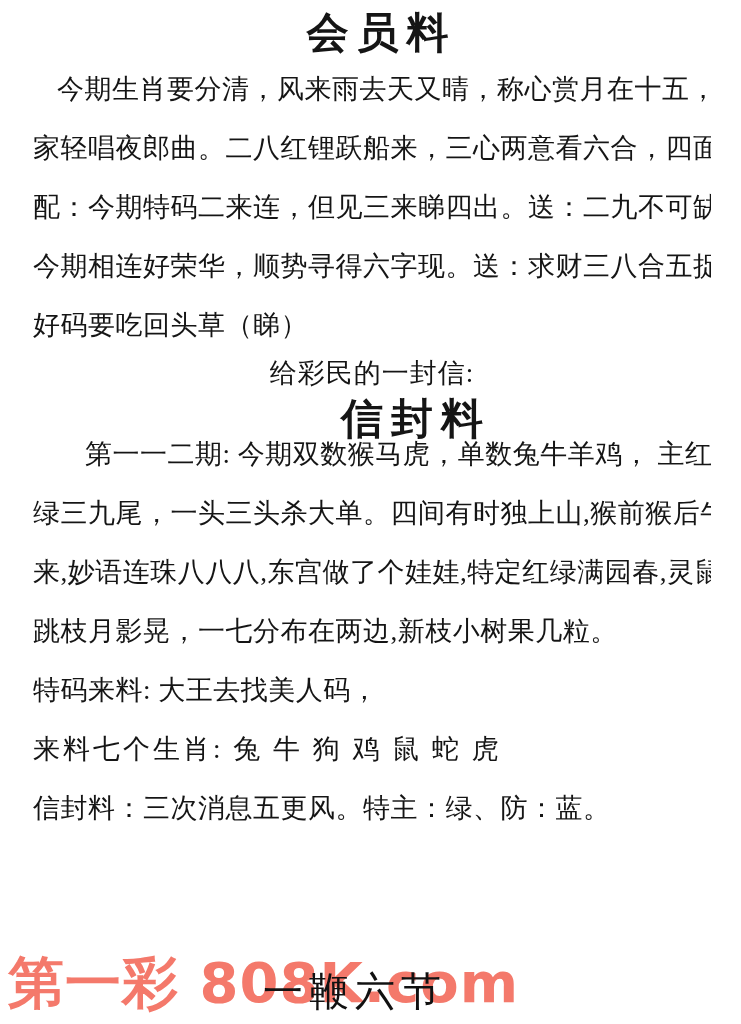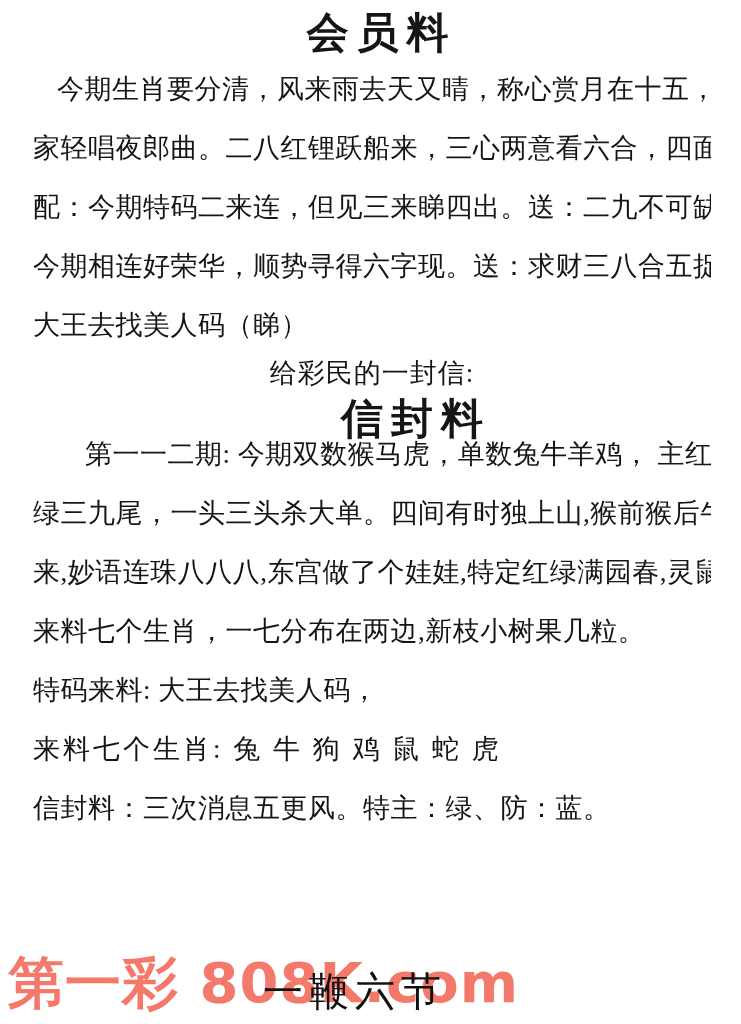--- a/index.html
+++ b/index.html
@@ -93,31 +93,31 @@
 
 <div class="page">
 
   <div class="doc-title">会员料</div>
 
   <div class="body-text">
     <div class="line indent-small">今期生肖要分清，风来雨去天又晴，称心赏月在十五，谁</div>
     <div class="line">家轻唱夜郎曲。二八红锂跃船来，三心两意看六合，四面楚</div>
     <div class="line">配：今期特码二来连，但见三来睇四出。送：二九不可缺。</div>
     <div class="line">今期相连好荣华，顺势寻得六字现。送：求财三八合五捉</div>
-    <div class="line">大王去找美人码（睇）</div>
+    <div class="line">好码要吃回头草（睇）</div>
 
     <div class="heading-row">
       <span class="intro">给彩民的一封信:</span>
       <span class="section-title">信封料</span>
     </div>
 
     <div class="line indent-large">第一一二期: 今期双数猴马虎，单数兔牛羊鸡， 主红防</div>
     <div class="line">绿三九尾，一头三头杀大单。四间有时独上山,猴前猴后牛到</div>
     <div class="line">来,妙语连珠八八八,东宫做了个娃娃,特定红绿满园春,灵鼠</div>
-    <div class="line">来料七个生肖，一七分布在两边,新枝小树果几粒。</div>
+    <div class="line">跳枝月影晃，一七分布在两边,新枝小树果几粒。</div>
     <div class="line">特码来料: 大王去找美人码，</div>
     <div class="line spaced">来料七个生肖: 兔 牛 狗  鸡 鼠 蛇 虎</div>
     <div class="line">信封料：三次消息五更风。特主：绿、防：蓝。</div>
   </div>
 
   <div class="footer">
     <div class="watermark" style="color: rgb(244, 121, 107);">第一彩 808K.com</div>
     <div class="overlay-script">一鞭六节</div>
   </div>
 

